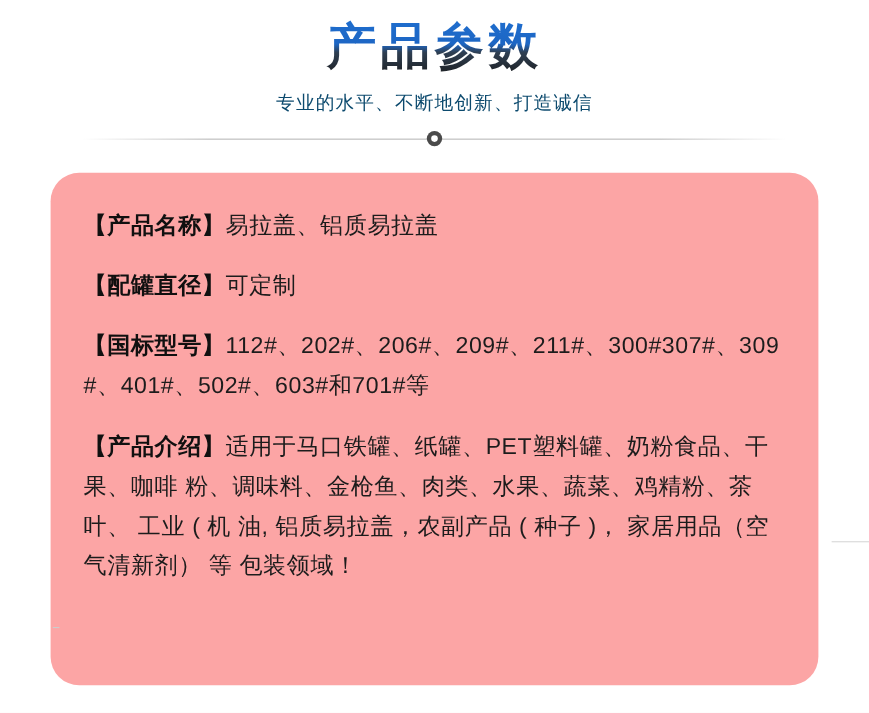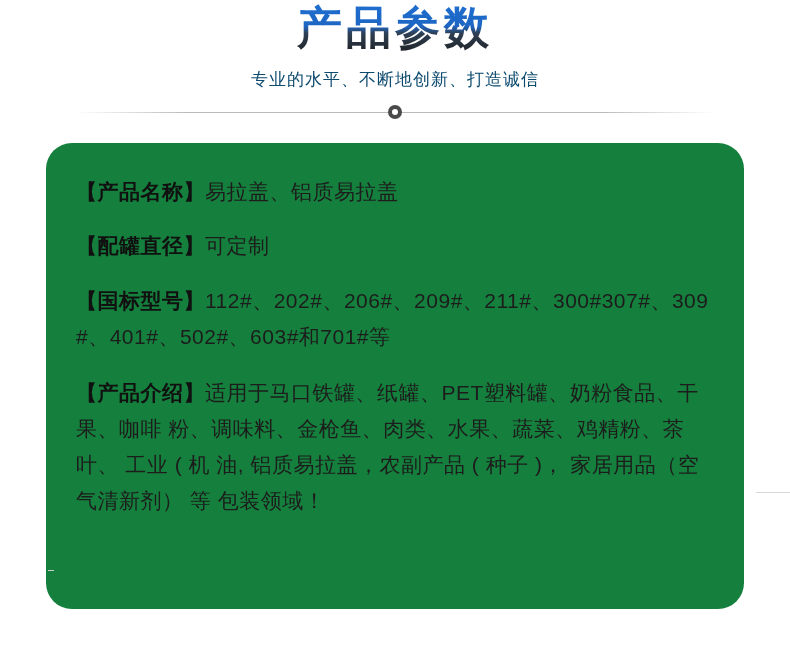--- a/index.html
+++ b/index.html
@@ -15,20 +15,21 @@
   }
   .page {
     position: relative;
     width: 790px;
     height: 648px;
     background: #ffffff;
   }
 
   
   .header {
+    padding-top: 14px;
     text-align: center;
   }
   .title {
     font-size: 45px;
     font-weight: bold;
     letter-spacing: 4px;
     line-height: 1.25;
     background: linear-gradient(180deg, #1f6fd0 0%, #1d66c4 45%, #2f3f52 58%, #1a1a1a 100%);
     -webkit-background-clip: text;
     background-clip: text;
@@ -78,21 +79,21 @@
     border-radius: 50%;
     background: #ffffff;
   }
 
   
   .card {
     position: relative;
     margin: 24px auto 0 auto;
     width: 698px;
     height: 466px;
-    background: #15803d;
+    background: #fca5a5;
     border-radius: 26px;
     box-sizing: border-box;
     padding: 32px 30px 0 30px;
   }
   .spec-row {
     display: block;
     font-size: 21px;
     line-height: 34px;
     color: #1c1c1c;
     margin-bottom: 20px;

